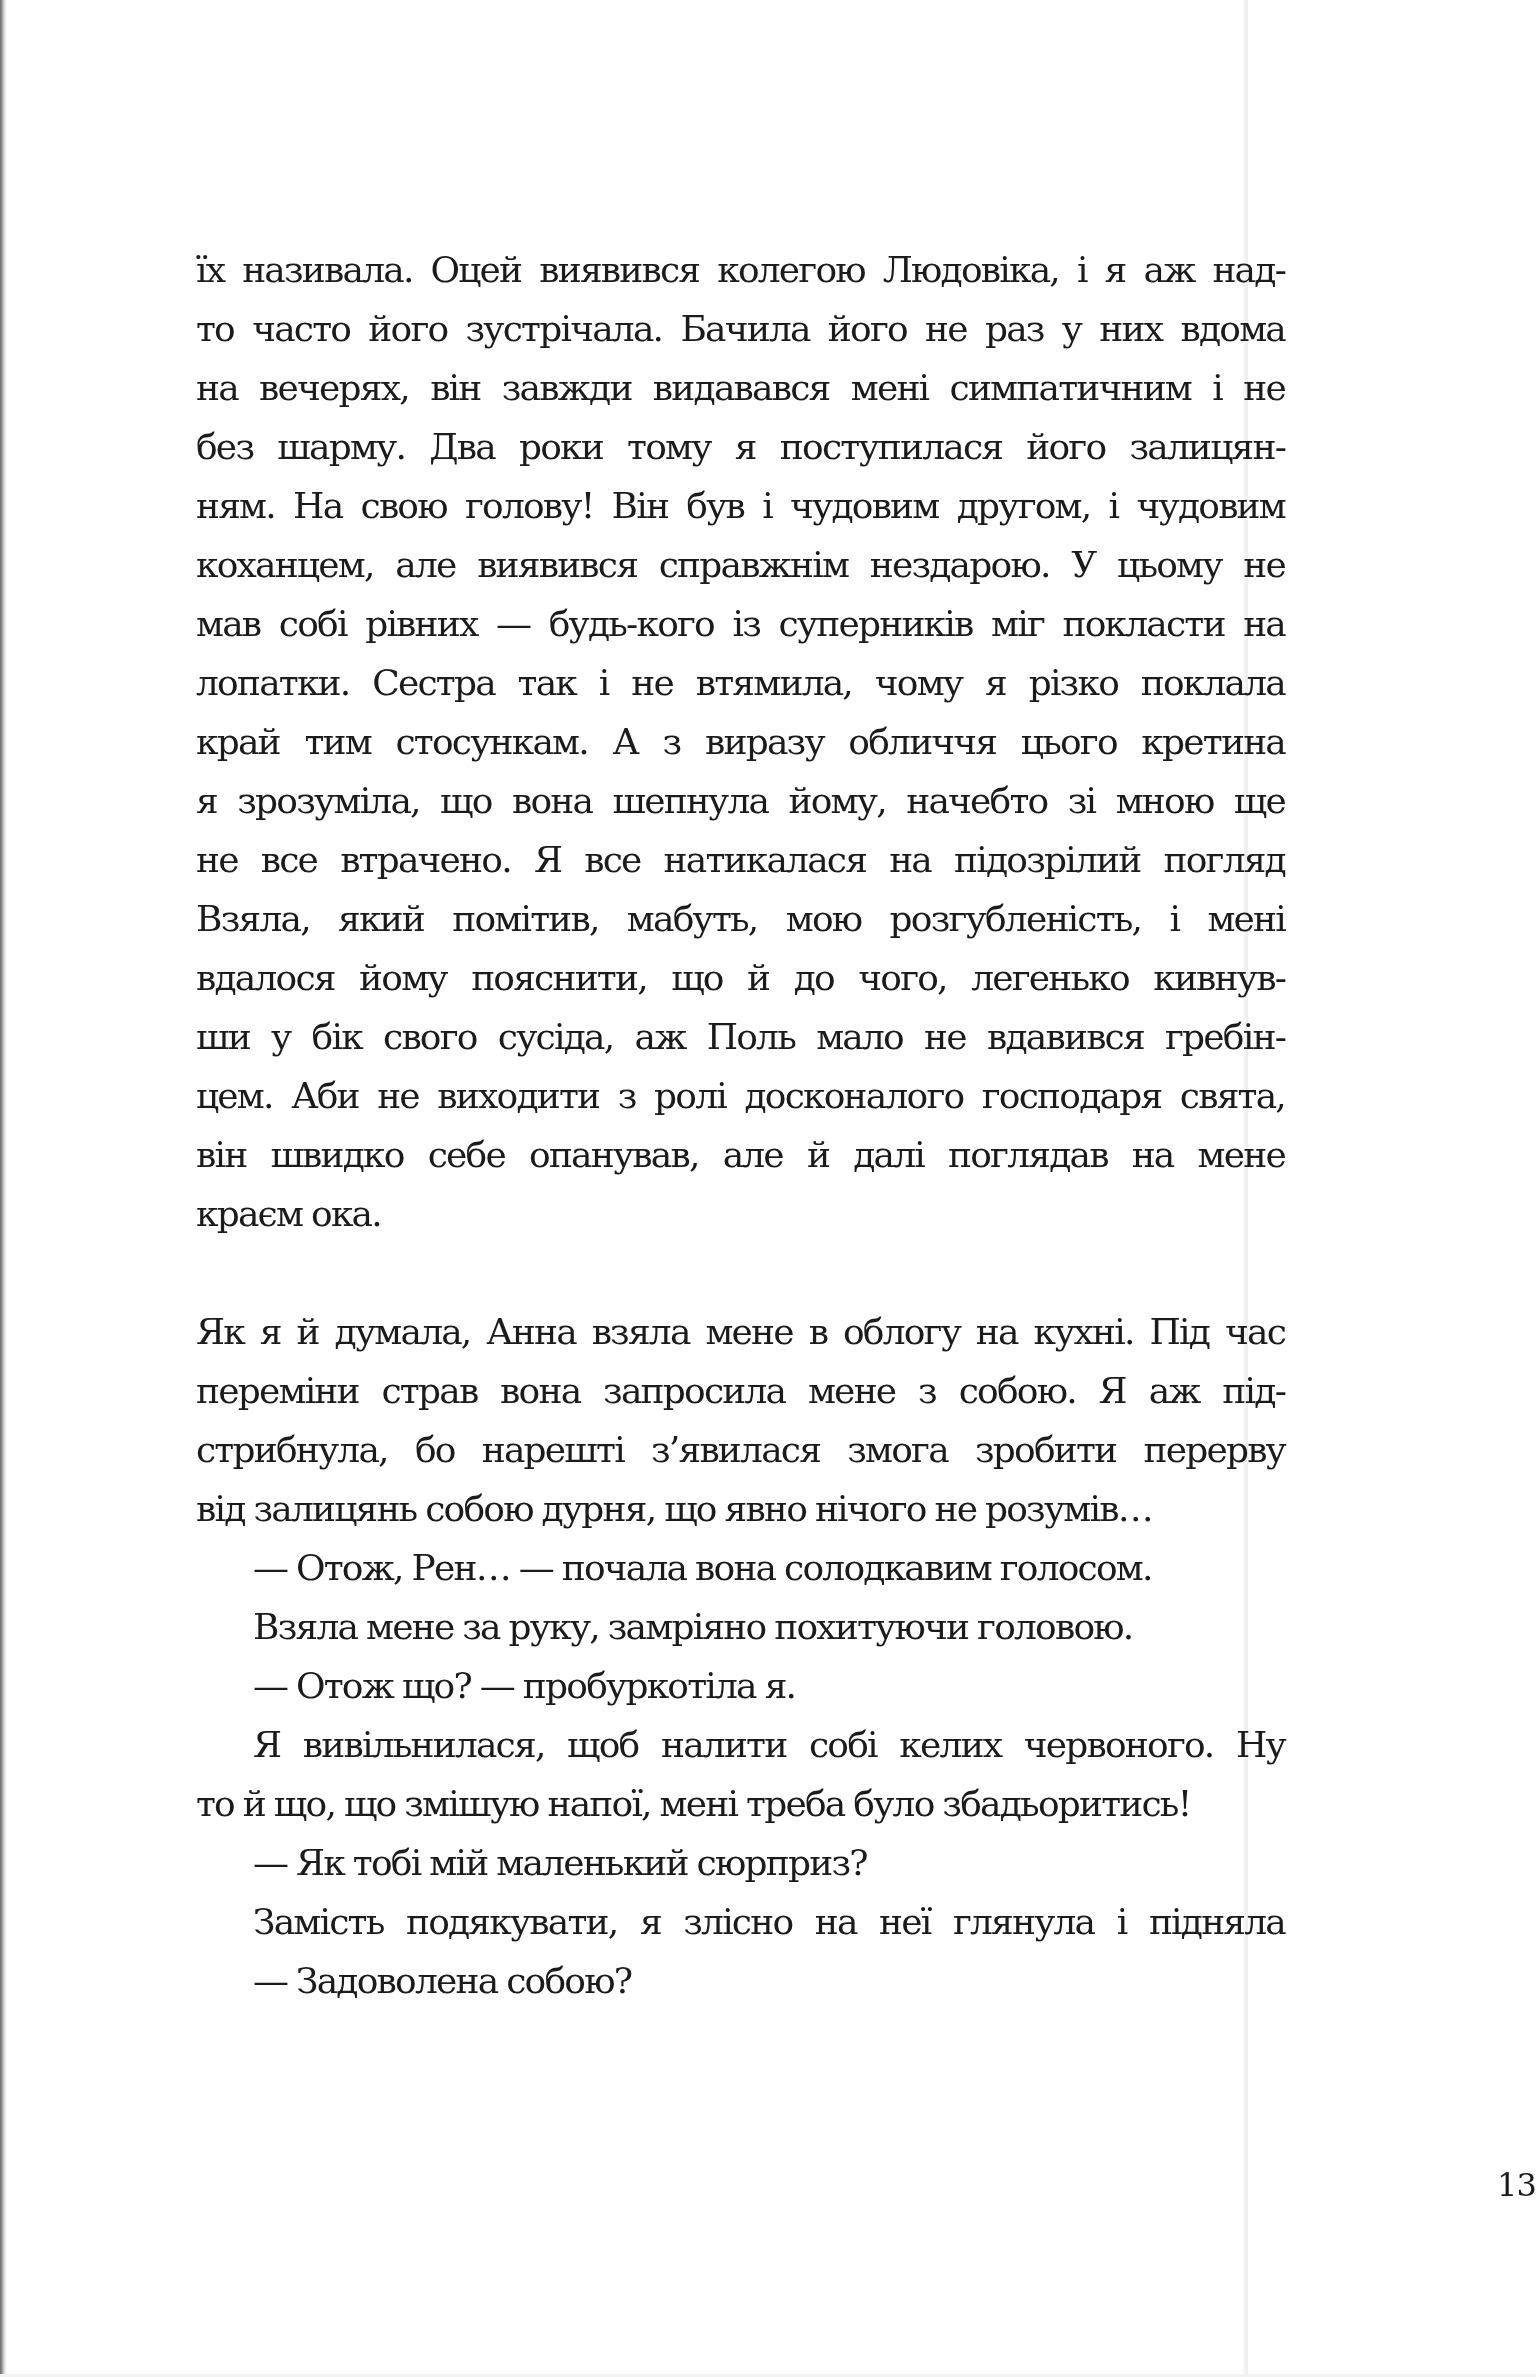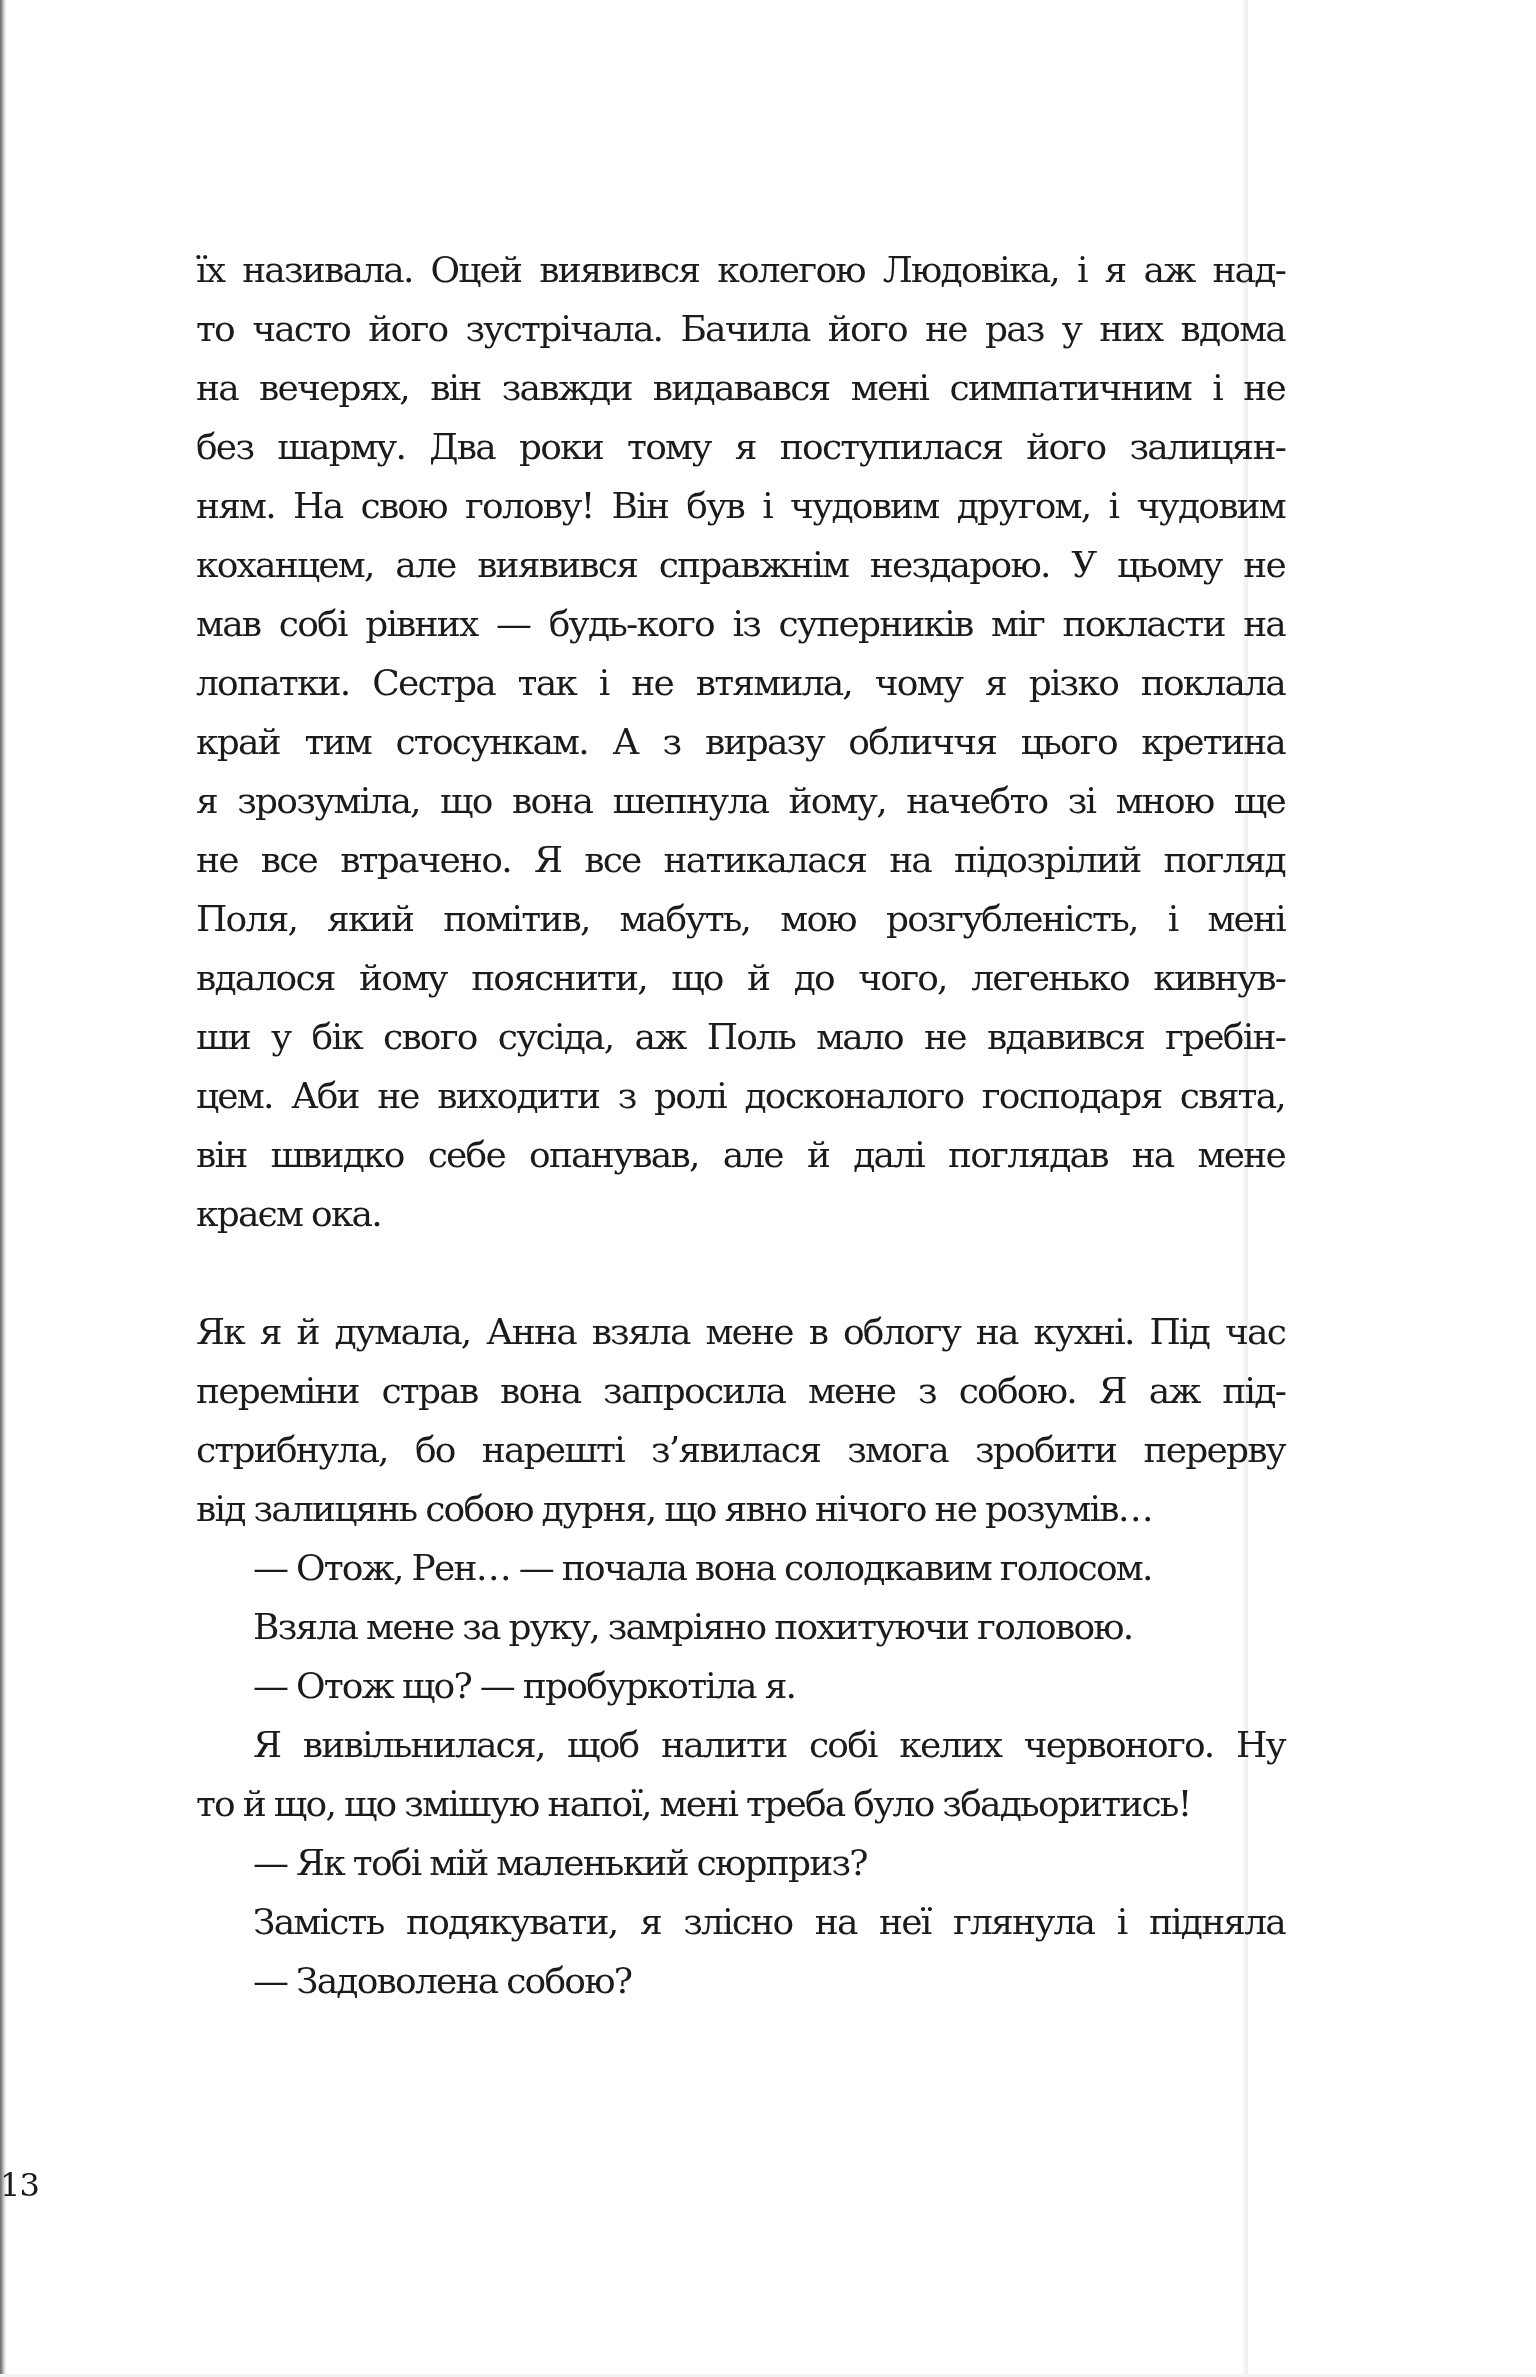--- a/index.html
+++ b/index.html
@@ -66,21 +66,21 @@
   }
   .blank {
     display: block;
     height: 59px;
   }
   .page-number {
     position: absolute;
     left: 0;
     width: 1536px;
     top: 2161px;
-    text-align: left;
+    text-align: right;
     font-family: "DejaVu Serif", "Liberation Serif", serif;
     font-size: 32px;
     line-height: 48px;
     color: #1b1b1b;
     letter-spacing: -0.8px;
   }
 </style>
 </head>
 <body>
 
@@ -96,21 +96,21 @@
       <span class="line">то часто його зустрічала. Бачила його не раз у них вдома</span>
       <span class="line">на вечерях, він завжди видавався мені симпатичним і не</span>
       <span class="line">без шарму. Два роки тому я поступилася його залицян-</span>
       <span class="line">ням. На свою голову! Він був і чудовим другом, і чудовим</span>
       <span class="line">коханцем, але виявився справжнім нездарою. У цьому не</span>
       <span class="line">мав собі рівних — будь-кого із суперників міг покласти на</span>
       <span class="line">лопатки. Сестра так і не втямила, чому я різко поклала</span>
       <span class="line">край тим стосункам. А з виразу обличчя цього кретина</span>
       <span class="line">я зрозуміла, що вона шепнула йому, начебто зі мною ще</span>
       <span class="line">не все втрачено. Я все натикалася на підозрілий погляд</span>
-      <span class="line">Поля, який помітив, мабуть, мою розгубленість, і мені</span>
+      <span class="line">Взяла, який помітив, мабуть, мою розгубленість, і мені</span>
       <span class="line">вдалося йому пояснити, що й до чого, легенько кивнув-</span>
       <span class="line">ши у бік свого сусіда, аж Поль мало не вдавився гребін-</span>
       <span class="line">цем. Аби не виходити з ролі досконалого господаря свята,</span>
       <span class="line">він швидко себе опанував, але й далі поглядав на мене</span>
       <span class="line last">краєм ока.</span>
     </div>
 
     <span class="blank"></span>
 
     <div>

